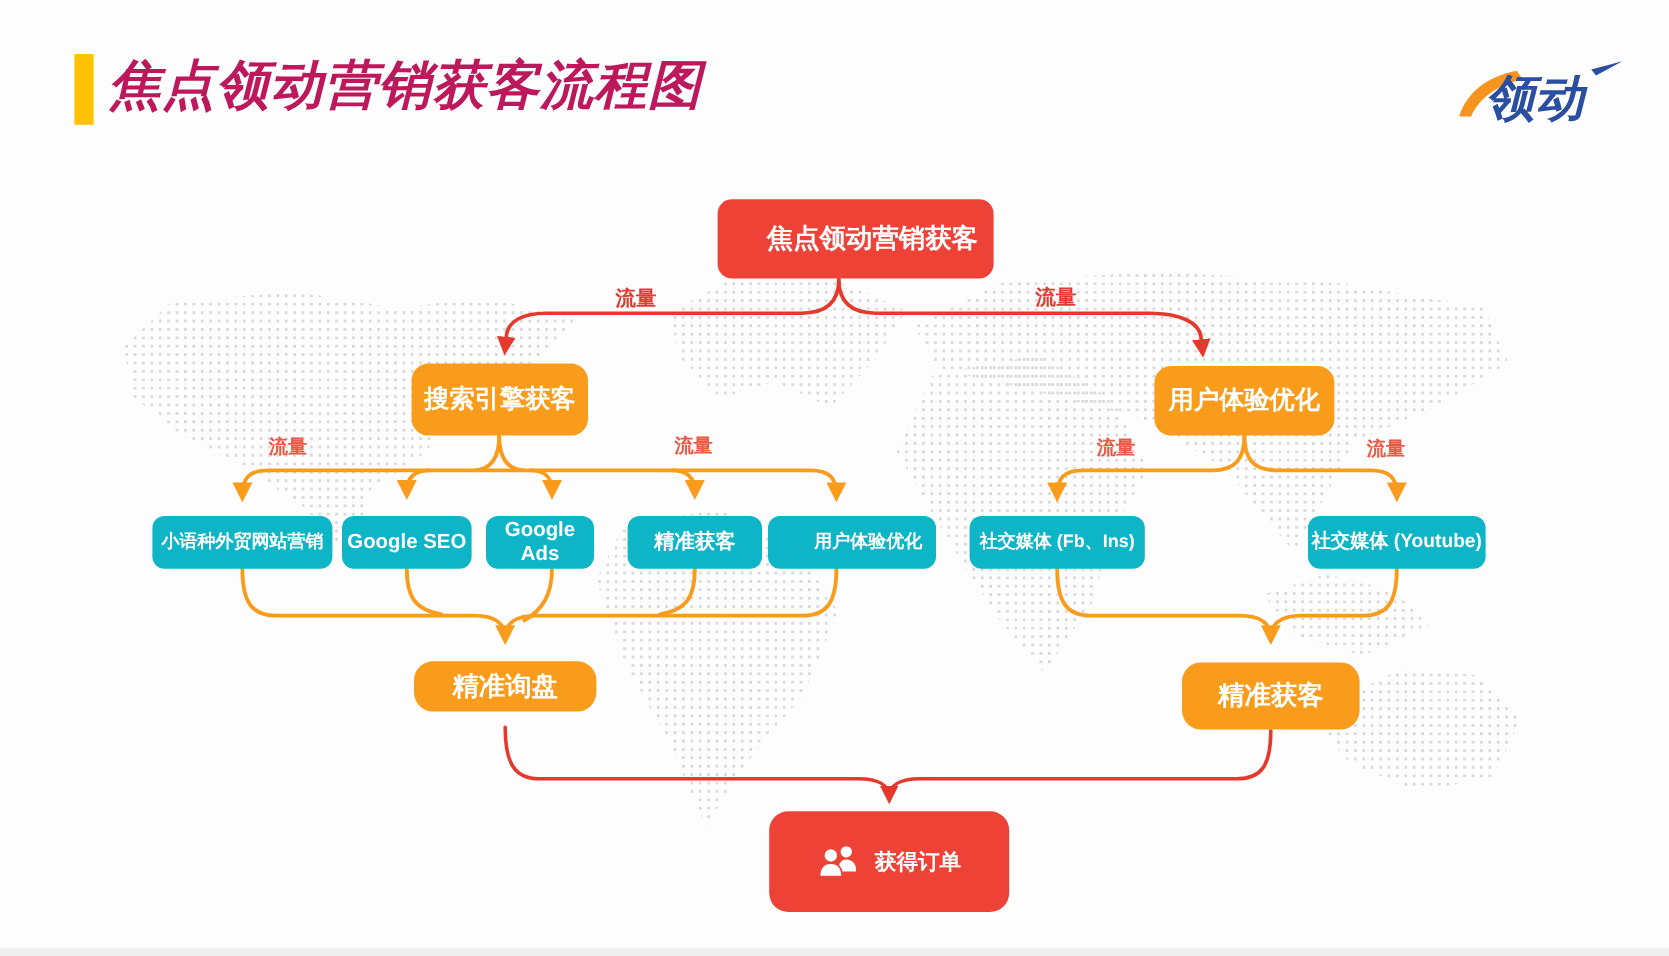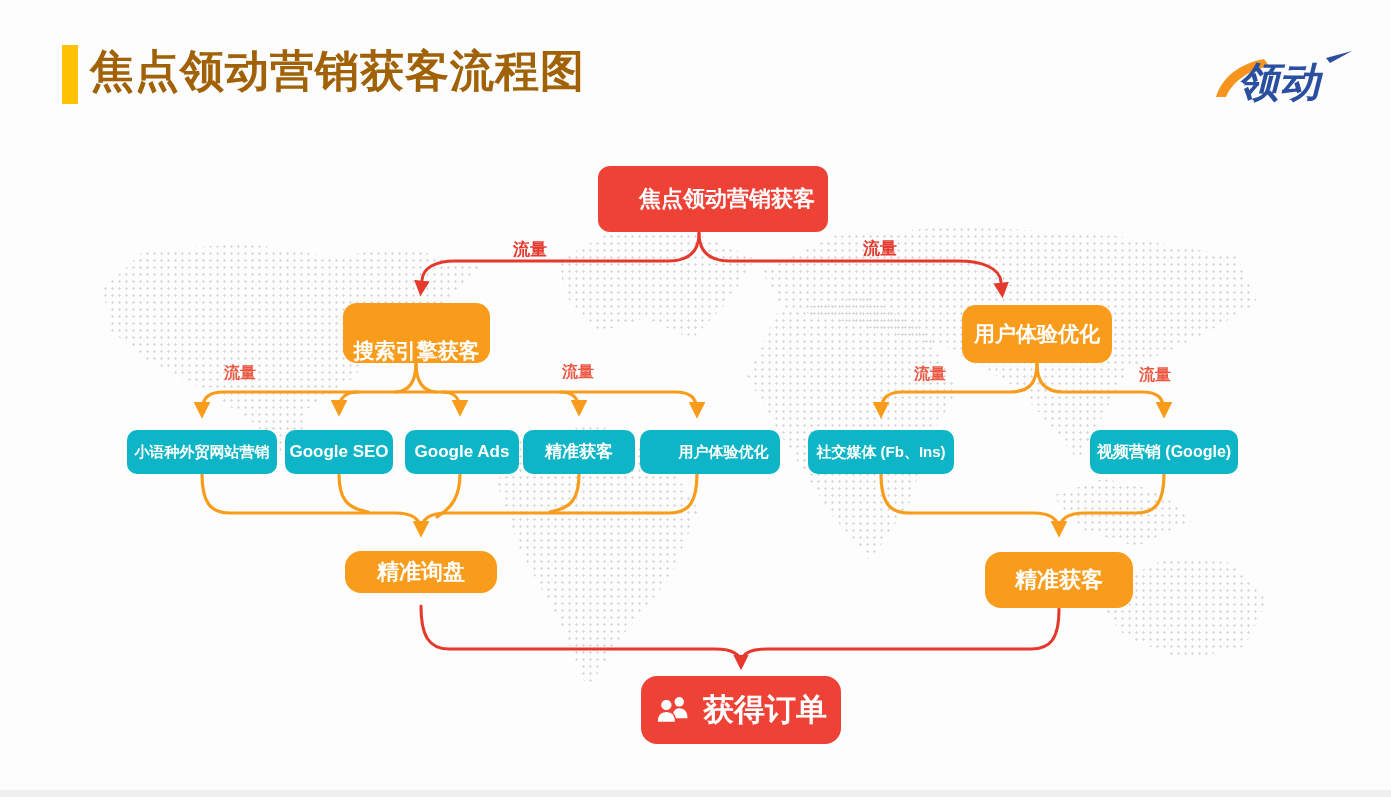--- a/index.html
+++ b/index.html
@@ -24,21 +24,21 @@
   .cyan{background:#0db5c6;}
 
   
   .traffic{position:absolute;z-index:2;transform:translate(-50%,-50%);font-weight:700;}
   .traffic.big{color:#e6392e;font-size:17px;}
   .traffic.small{color:#ec5a45;font-size:16px;}
 
   
   .accent-bar{position:absolute;left:62px;top:45px;width:16px;height:59px;background:#ffc103;z-index:3;}
   .page-title{position:absolute;left:90px;top:42px;margin:0;font-size:44px;font-weight:700;
-    color:#a16207;letter-spacing:1px;z-index:3;}
+    color:#be185d;letter-spacing:1px;z-index:3;font-style:italic;}
   .logo{position:absolute;left:1206px;top:50px;z-index:3;}
 
   .bottom-strip{position:absolute;left:0;bottom:0;width:100%;height:7px;background:#efefef;z-index:4;}
 </style>
 </head>
 <body>
 
 <div class="canvas">
 
   <div>
@@ -106,58 +106,58 @@
   <span class="traffic big" style="left:880px;top:248px;">流量</span>
   <span class="traffic small" style="left:240px;top:373px;">流量</span>
   <span class="traffic small" style="left:578px;top:372px;">流量</span>
   <span class="traffic small" style="left:930px;top:374px;">流量</span>
   <span class="traffic small" style="left:1155px;top:375px;">流量</span>
 
   <div class="node red" style="left:598px;top:166px;width:202px;height:66px;border-radius:12px;font-size:22px;padding-left:28px;">
     <span>焦点领动营销获客</span>
   </div>
 
-  <div class="node orange" style="left:343px;top:303px;width:147px;height:60px;border-radius:14px;font-size:21px;align-items:flex-end;">
+  <div class="node orange" style="left:343px;top:303px;width:147px;height:60px;border-radius:14px;font-size:21px;">
     <span>搜索引擎获客</span>
   </div>
 
   <div class="node orange" style="left:962px;top:305px;width:150px;height:58px;border-radius:14px;font-size:21px;">
     <span>用户体验优化</span>
   </div>
 
   <div class="node cyan" style="left:127px;top:430px;width:150px;height:44px;border-radius:10px;font-size:15px;text-align:center;">
     <span>小语种外贸网站营销</span>
   </div>
   <div class="node cyan" style="left:285px;top:430px;width:108px;height:44px;border-radius:10px;font-size:17px;">
     <span>Google SEO</span>
   </div>
-  <div class="node cyan" style="left:405px;top:430px;width:114px;height:44px;border-radius:10px;font-size:17px;">
+  <div class="node cyan" style="left:405px;top:430px;width:90px;height:44px;border-radius:10px;font-size:17px;justify-content:flex-end;">
     <span>Google Ads</span>
   </div>
   <div class="node cyan" style="left:523px;top:430px;width:112px;height:44px;border-radius:10px;font-size:17px;">
     <span>精准获客</span>
   </div>
   <div class="node cyan" style="left:640px;top:430px;width:113px;height:44px;border-radius:10px;font-size:15px;padding-left:27px;">
     <span>用户体验优化</span>
   </div>
   <div class="node cyan" style="left:808px;top:430px;width:146px;height:44px;border-radius:10px;font-size:15px;">
     <span>社交媒体 (Fb、Ins)</span>
   </div>
   <div class="node cyan" style="left:1090px;top:430px;width:148px;height:44px;border-radius:10px;font-size:16px;">
-    <span>视频营销 (Google)</span>
+    <span>社交媒体 (Youtube)</span>
   </div>
 
   <div class="node orange" style="left:345px;top:551px;width:152px;height:42px;border-radius:16px;font-size:22px;">
     <span>精准询盘</span>
   </div>
   <div class="node orange" style="left:985px;top:552px;width:148px;height:56px;border-radius:16px;font-size:22px;justify-content:center;">
     <span>精准获客</span>
   </div>
 
-  <div class="node red" style="left:641px;top:676px;width:200px;height:68px;border-radius:16px;font-size:31px;gap:12px;">
+  <div class="node red" style="left:641px;top:676px;width:200px;height:84px;border-radius:16px;font-size:18px;gap:12px;">
     <svg width="36" height="30" viewBox="0 0 26 21">
       <g fill="#ffffff">
         <circle cx="17.5" cy="4.6" r="3.4"></circle>
         <path d="M12.5 16.5 C12.5 11 15 9.2 17.5 9.2 C20.8 9.2 23.4 11.6 23.4 15.4 L23.4 16.5 Z"></path>
       </g>
       <g fill="#ffffff" stroke="#ee4237" stroke-width="1.1">
         <circle cx="8.2" cy="6.8" r="4.3"></circle>
         <path d="M1.4 19.5 C1.4 13.2 4.6 11.4 8.2 11.4 C11.8 11.4 15 13.4 15 19.5 Z"></path>
       </g>
     </svg>

